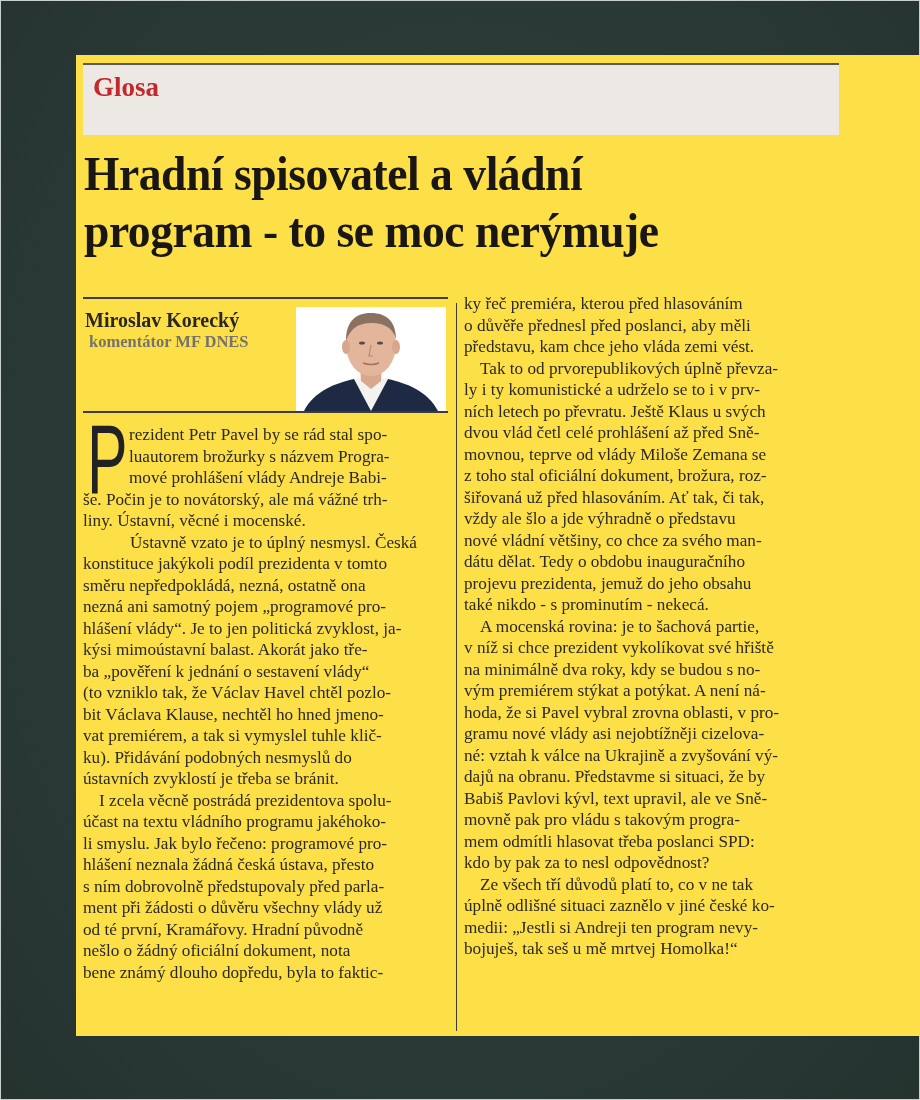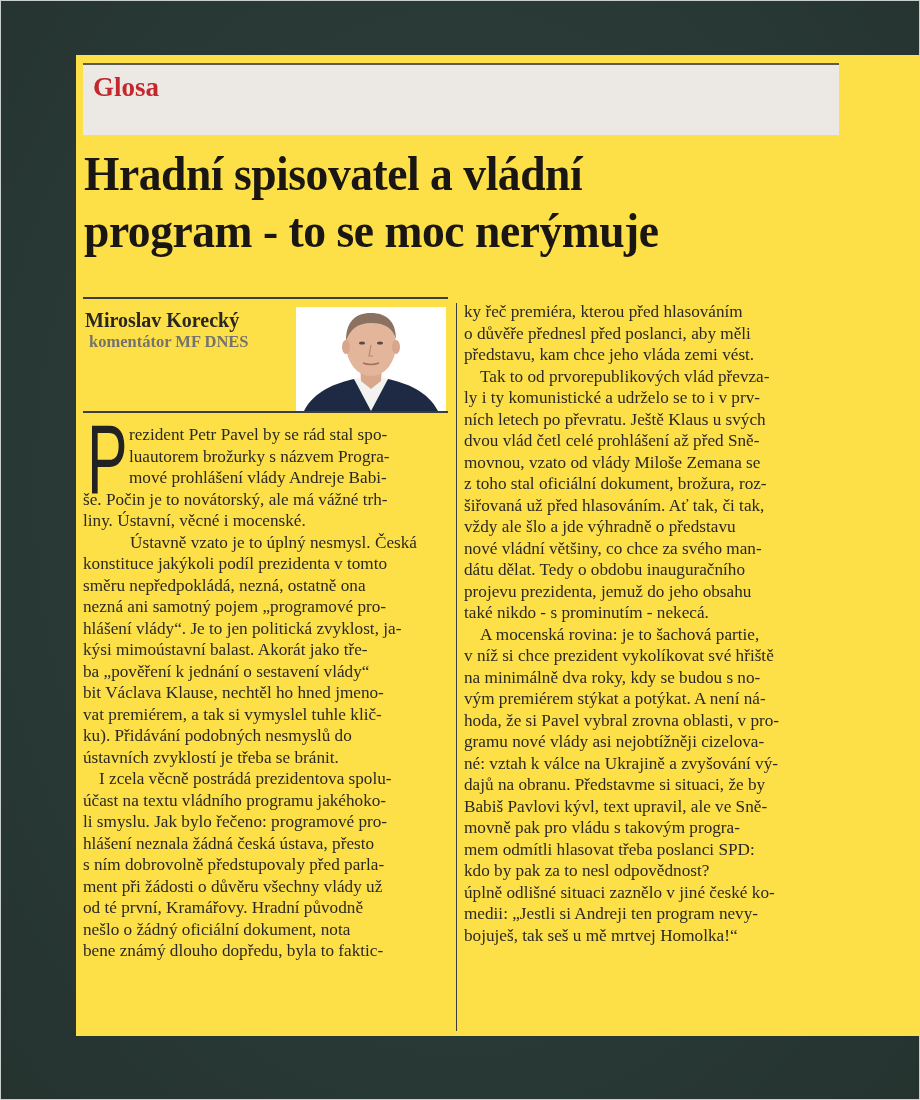--- a/index.html
+++ b/index.html
@@ -30,21 +30,21 @@
   }
   .headline {
     position: absolute; left: 8px; top: 90px; width: 760px;
     font-family: "Liberation Serif", serif; font-weight: bold;
     font-size: 49px; line-height: 57px; color: #1a1614;
     letter-spacing: -0.5px; transform: scaleX(0.93); transform-origin: left top;
     white-space: nowrap;
   }
   .col-left { position: absolute; left: 7px; top: 242px; width: 365px; }
   .col-divider { position: absolute; left: 380px; top: 248px; width: 1px; height: 728px; background: #3b3b3b; }
-  .col-right { position: absolute; left: 388px; top: 246px; width: 372px; }
+  .col-right { position: absolute; left: 388px; top: 238px; width: 372px; }
   .byline-box {
     position: relative; height: 112px;
     border-top: 2px solid #3d3d3d; border-bottom: 2px solid #3d3d3d;
   }
   .author {
     position: absolute; left: 2px; top: 10px;
     font-family: "Liberation Serif", serif; font-weight: bold; font-size: 20px; color: #2a2624;
   }
   .role {
     position: absolute; left: 6px; top: 33px;
@@ -122,20 +122,21 @@
           <span class="line">še. Počin je to novátorský, ale má vážné trh-</span>
           <span class="line">liny. Ústavní, věcné i mocenské.</span>
         </div>
         <span class="line" style="padding-left: 16px; text-align: center;">Ústavně vzato je to úplný nesmysl. Česká</span>
         <span class="line">konstituce jakýkoli podíl prezidenta v tomto</span>
         <span class="line">směru nepředpokládá, nezná, ostatně ona</span>
         <span class="line">nezná ani samotný pojem „programové pro-</span>
         <span class="line">hlášení vlády“. Je to jen politická zvyklost, ja-</span>
         <span class="line">kýsi mimoústavní balast. Akorát jako tře-</span>
         <span class="line">ba „pověření k jednání o sestavení vlády“</span>
+        <span class="line">(to vzniklo tak, že Václav Havel chtěl pozlo-</span>
         <span class="line">bit Václava Klause, nechtěl ho hned jmeno-</span>
         <span class="line">vat premiérem, a tak si vymyslel tuhle klič-</span>
         <span class="line">ku). Přidávání podobných nesmyslů do</span>
         <span class="line">ústavních zvyklostí je třeba se bránit.</span>
         <span class="line" style="padding-left: 16px;">I zcela věcně postrádá prezidentova spolu-</span>
         <span class="line">účast na textu vládního programu jakéhoko-</span>
         <span class="line">li smyslu. Jak bylo řečeno: programové pro-</span>
         <span class="line">hlášení neznala žádná česká ústava, přesto</span>
         <span class="line">s ním dobrovolně předstupovaly před parla-</span>
         <span class="line">ment při žádosti o důvěru všechny vlády už</span>
@@ -145,42 +146,43 @@
       </div>
   </div>
 
   <div class="col-divider"></div>
 
   <div class="col-right">
     <div class="body-text" id="right-body">
         <span class="line">ky řeč premiéra, kterou před hlasováním</span>
         <span class="line">o důvěře přednesl před poslanci, aby měli</span>
         <span class="line">představu, kam chce jeho vláda zemi vést.</span>
-        <span class="line" style="padding-left: 16px;">Tak to od prvorepublikových vlád převza-</span>
+        <span class="line" style="padding-left: 16px;">Tak to od prvorepublikových úplně převza-</span>
         <span class="line">ly i ty komunistické a udrželo se to i v prv-</span>
         <span class="line">ních letech po převratu. Ještě Klaus u svých</span>
         <span class="line">dvou vlád četl celé prohlášení až před Sně-</span>
-        <span class="line">movnou, vzato od vlády Miloše Zemana se</span>
+        <span class="line">movnou, teprve od vlády Miloše Zemana se</span>
         <span class="line">z toho stal oficiální dokument, brožura, roz-</span>
         <span class="line">šiřovaná už před hlasováním. Ať tak, či tak,</span>
         <span class="line">vždy ale šlo a jde výhradně o představu</span>
         <span class="line">nové vládní většiny, co chce za svého man-</span>
         <span class="line">dátu dělat. Tedy o obdobu inauguračního</span>
         <span class="line">projevu prezidenta, jemuž do jeho obsahu</span>
         <span class="line">také nikdo - s prominutím - nekecá.</span>
         <span class="line" style="padding-left: 16px;">A mocenská rovina: je to šachová partie,</span>
         <span class="line">v níž si chce prezident vykolíkovat své hřiště</span>
         <span class="line">na minimálně dva roky, kdy se budou s no-</span>
         <span class="line">vým premiérem stýkat a potýkat. A není ná-</span>
         <span class="line">hoda, že si Pavel vybral zrovna oblasti, v pro-</span>
         <span class="line">gramu nové vlády asi nejobtížněji cizelova-</span>
         <span class="line">né: vztah k válce na Ukrajině a zvyšování vý-</span>
         <span class="line">dajů na obranu. Představme si situaci, že by</span>
         <span class="line">Babiš Pavlovi kývl, text upravil, ale ve Sně-</span>
         <span class="line">movně pak pro vládu s takovým progra-</span>
         <span class="line">mem odmítli hlasovat třeba poslanci SPD:</span>
         <span class="line">kdo by pak za to nesl odpovědnost?</span>
+        <span class="line" style="padding-left: 16px;">Ze všech tří důvodů platí to, co v ne tak</span>
         <span class="line">úplně odlišné situaci zaznělo v jiné české ko-</span>
         <span class="line">medii: „Jestli si Andreji ten program nevy-</span>
         <span class="line">bojuješ, tak seš u mě mrtvej Homolka!“</span>
       </div>
   </div>
 </div>
 
 </body></html>

